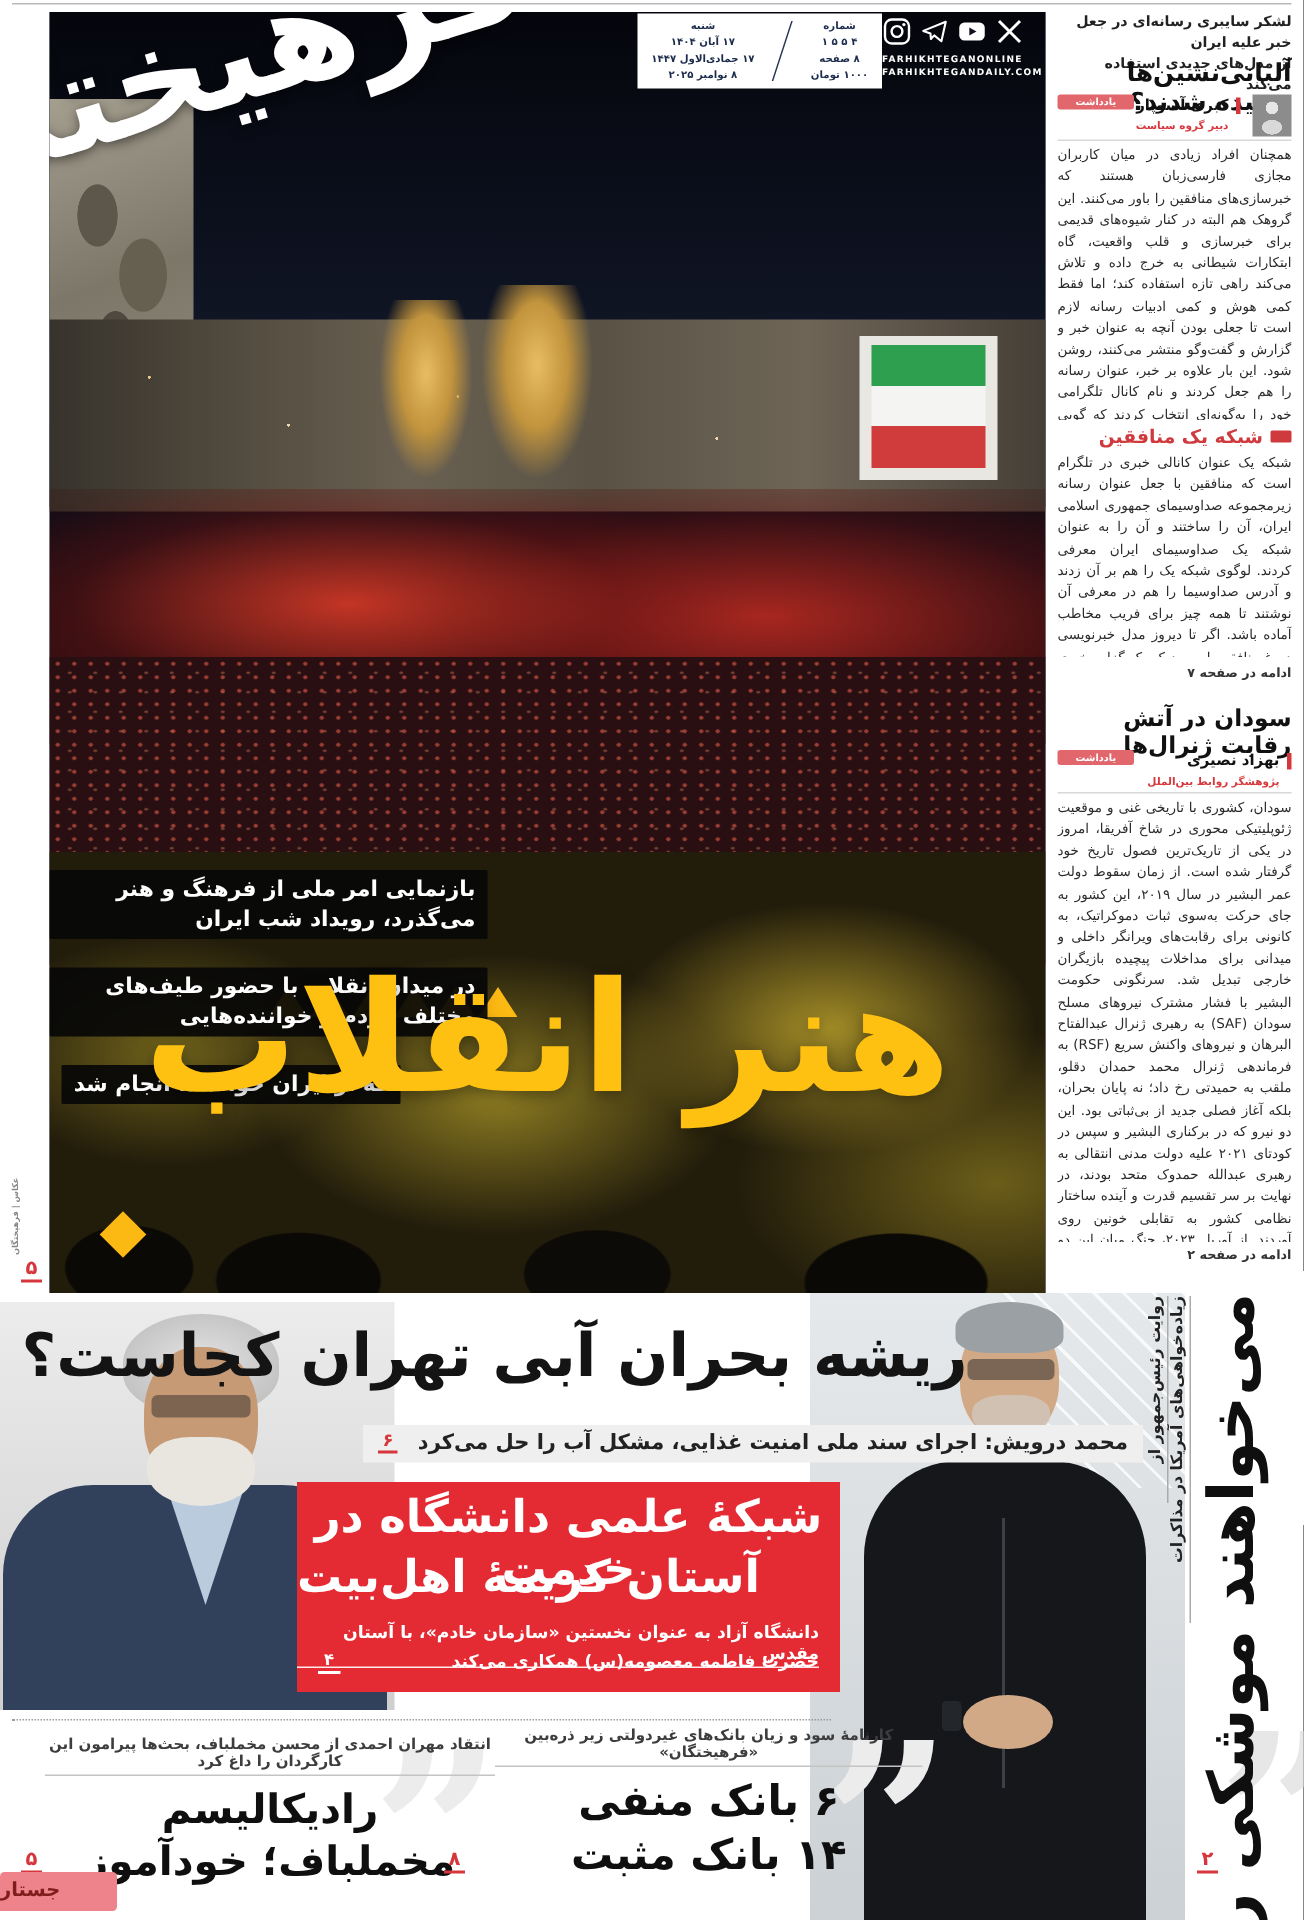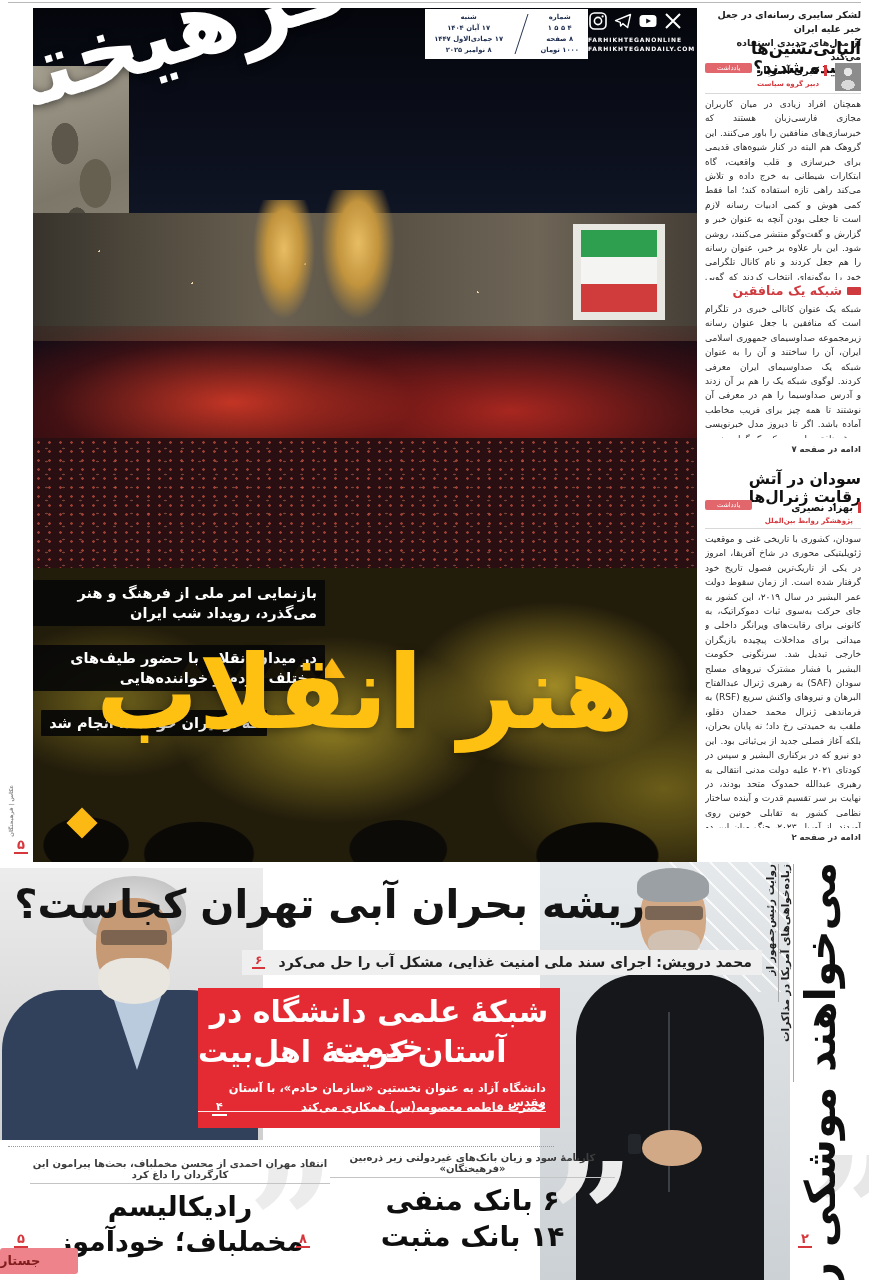--- a/index.html
+++ b/index.html
@@ -71,21 +71,21 @@
   .mh-dark{left:588px;top:11px;width:110px;height:52px;direction:ltr;text-align:left}
   .mh-icons{display:flex;gap:5px;margin-bottom:4px}
   .mh-icons svg{display:block}
   .mh-en{color:#fff;font-size:6px;font-weight:bold;letter-spacing:.9px;line-height:9px;white-space:nowrap}
   
   .rc{left:705px;width:156px}
   .rc-kicker{font-size:9.5px;font-weight:bold;color:#222;text-align:right;line-height:14px}
   .rc-h1{font-size:16.5px;font-weight:bold;color:#111;text-align:right;letter-spacing:-.5px}
   .byline{height:30px;border-bottom:1px solid #d8d8d8}
   .byline .tag{position:absolute;left:0;top:0;background:#e2676d;color:#fff;font-size:6.5px;
-    font-weight:normal;padding:1px 12px;border-radius:2px}
+    font-weight:bold;padding:1px 12px;border-radius:2px}
   .byline .name{position:absolute;right:34px;top:2px;font-size:10px;font-weight:bold;color:#111;
     border-right:3px solid #d6373c;padding-right:5px}
   .byline .role{position:absolute;right:42px;top:17px;font-size:7px;font-weight:bold;color:#d6373c}
   .byline.noav .name{right:0}
   .byline.noav .role{right:8px}
   .avatar{position:absolute;right:0;top:0;width:26px;height:28px;background:
     radial-gradient(circle 7px at 50% 32%,#e6e6e6 60%,transparent 62%),
     radial-gradient(ellipse 11px 8px at 50% 78%,#d9d9d9 60%,transparent 62%),#8c8c8c}
   .rc-body{font-size:9px;line-height:14.4px;color:#2b2b2b;text-align:justify;overflow:hidden}
   .rc-sub{font-size:12.5px;font-weight:bold;color:#cf3a3f;}

